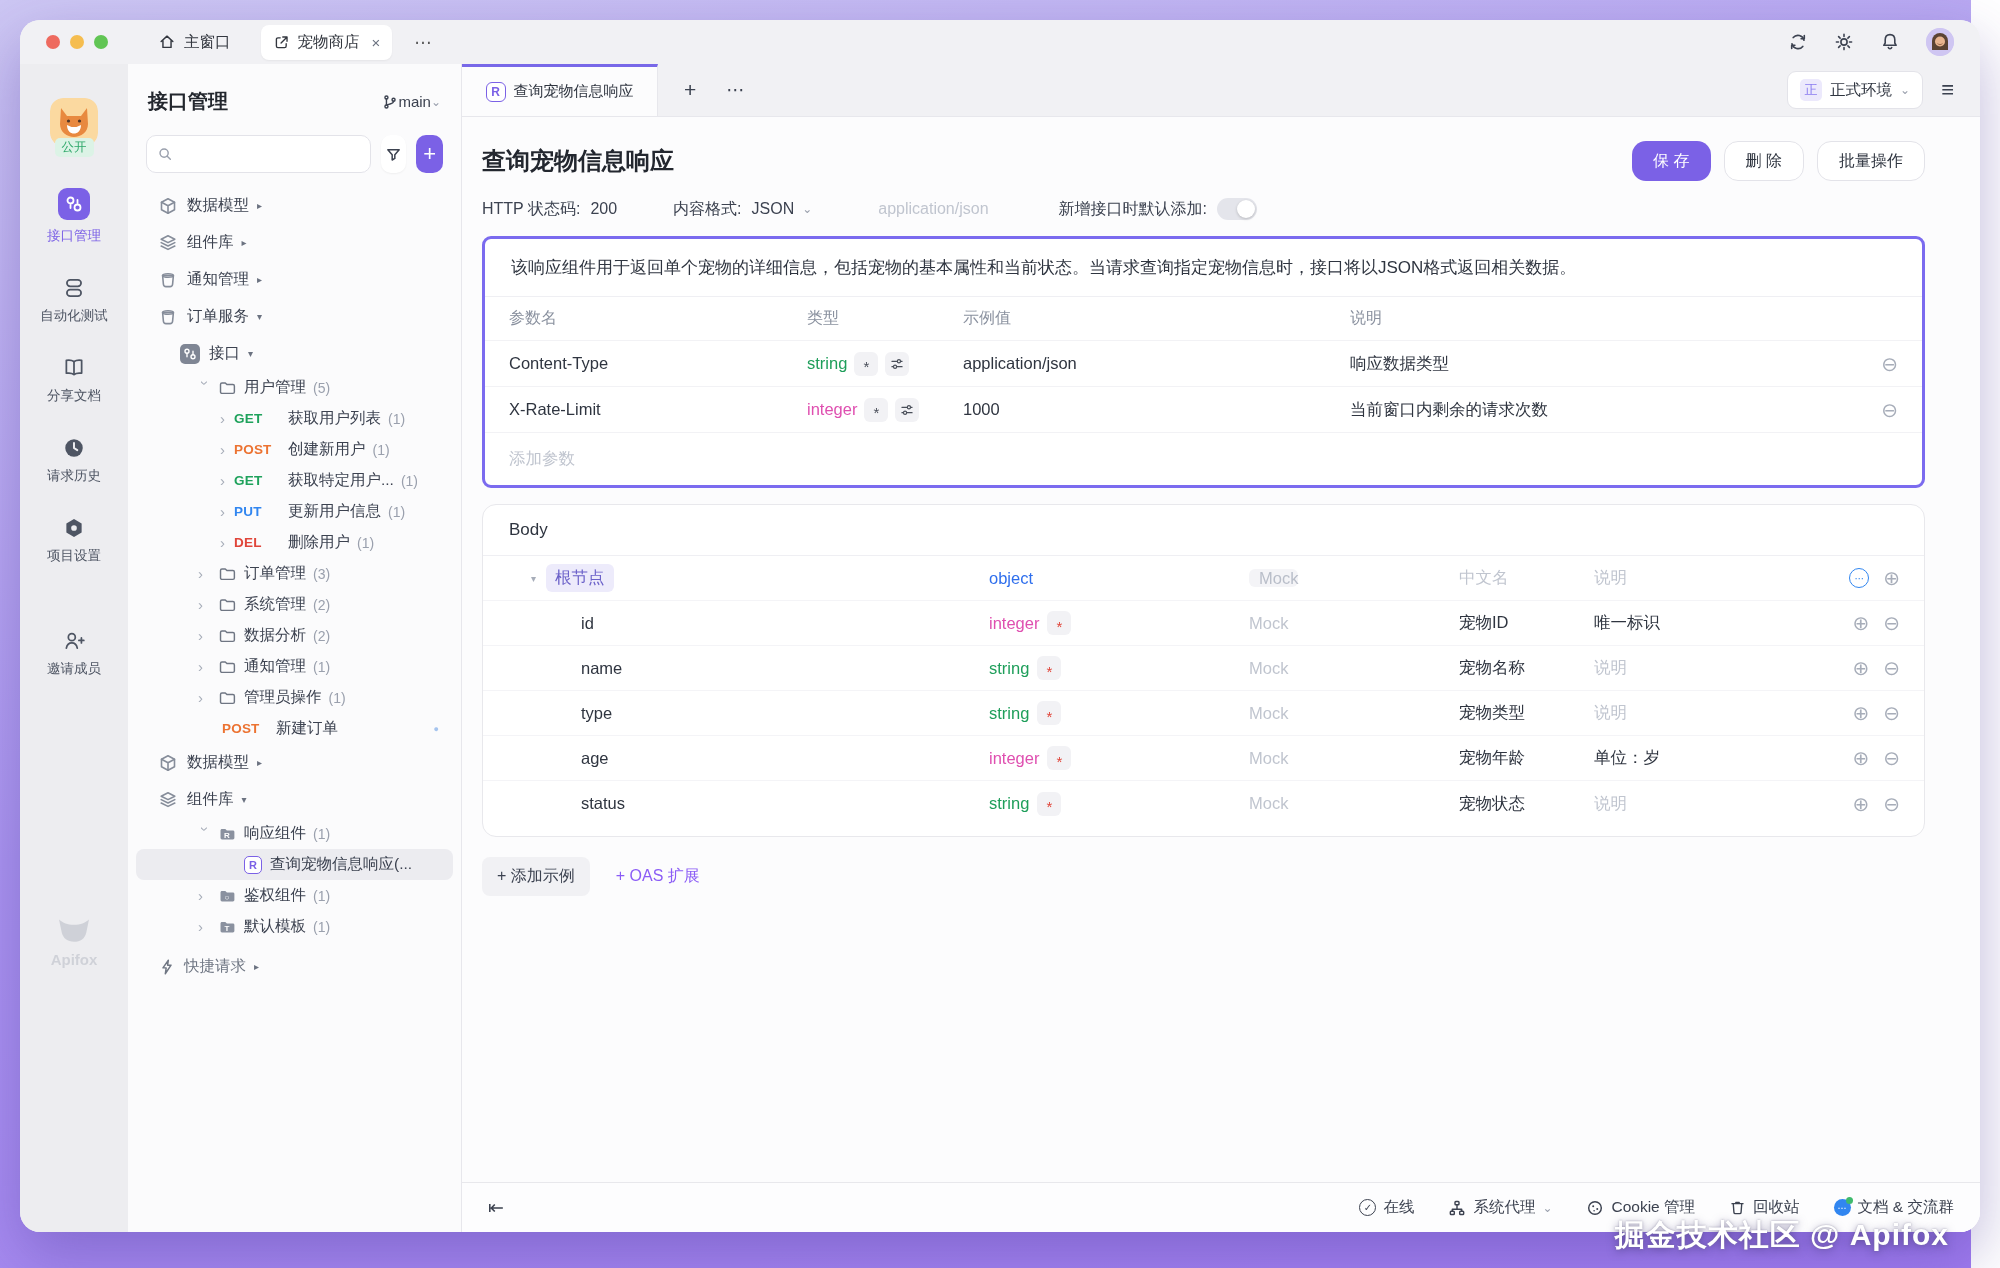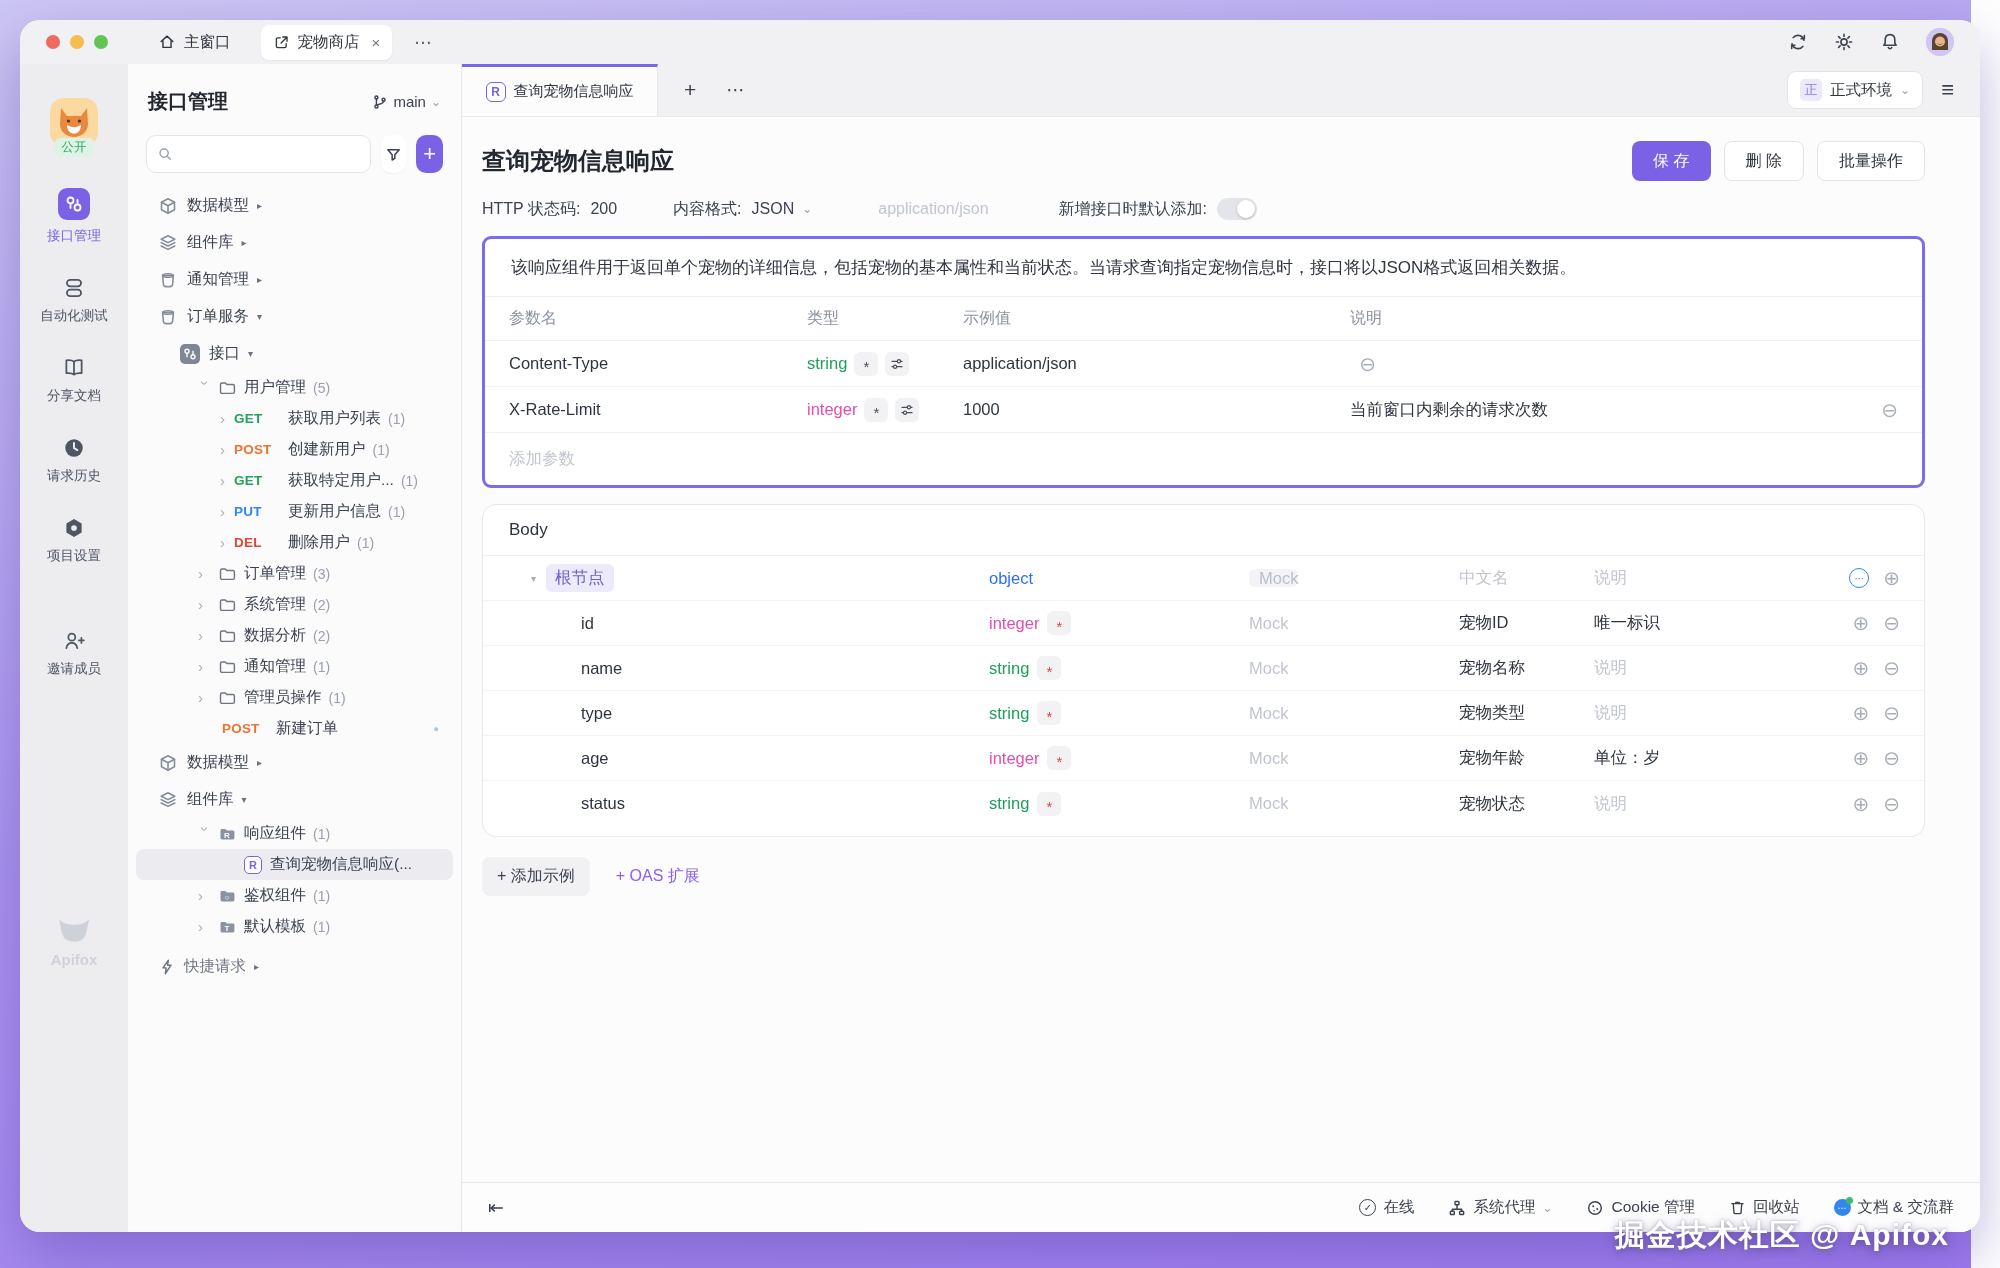--- a/index.html
+++ b/index.html
@@ -26,21 +26,21 @@
 .rail-item{display:flex;flex-direction:column;align-items:center;gap:7px;margin-top:31px;color:#4e5563;font-size:13.5px;cursor:pointer}
 .rail-item.active{color:#7b61e6}
 .rail-ic{width:24px;height:24px;display:flex;align-items:center;justify-content:center}
 .rail-ic.boxed{width:32px;height:32px;background:#7b61e6;border-radius:9px}
 .rail-item.invite{margin-top:64px}
 .rail-brand{position:absolute;bottom:264px;left:0;right:0;display:flex;flex-direction:column;align-items:center;gap:4px;opacity:.35;color:#9aa0ad;font-size:15px;font-weight:bold}
 
 .sidebar{width:334px;background:#fbfbfc;border-right:1px solid #e7e7ec;display:flex;flex-direction:column}
 .sb-head{display:flex;align-items:center;padding:24px 20px 6px}
 .sb-title{font-size:20px;font-weight:bold;color:#23272e}
-.sb-branch{margin-left:auto;display:flex;align-items:center;gap:5px;font-size:15px;color:#3c4250}
+.sb-branch{margin-left:auto;display:flex;align-items:center;font-size:15px;color:#3c4250}
 .chev{color:#9aa0ad;font-size:12px}
 .sb-search{display:flex;align-items:center;gap:10px;padding:14px 18px 10px}
 .search-box{flex:1;height:38px;background:#fff;border:1px solid #e3e3e9;border-radius:10px;display:flex;align-items:center;padding:0 10px;color:#9aa0ad}
 .search-box input{border:0;outline:0;flex:1;font-size:14px;margin-left:6px;background:transparent}
 .btn-filter{width:38px;height:38px;background:#fff;border-radius:10px;display:flex;align-items:center;justify-content:center;color:#3c4250;box-shadow:0 1px 2px rgba(0,0,0,.05)}
 .btn-add{width:40px;height:38px;background:#7b61e6;border-radius:10px;color:#fff;font-size:22px;display:flex;align-items:center;justify-content:center}
 .tree{flex:1;padding-top:4px;overflow:hidden}
 .trow{height:31px;margin:0 8px;display:flex;align-items:center;font-size:15.5px;color:#3c4250;border-radius:8px;cursor:pointer;white-space:nowrap}
 .trow.g{height:37px}
 .pl0{padding-left:22px}.pl1{padding-left:44px}.plf{padding-left:62px}.ple{padding-left:84px}.pln{padding-left:86px}.pls{padding-left:108px}
@@ -66,21 +66,21 @@
 .rb20{width:20px;height:20px;border:1.5px solid #7b61e6;border-radius:6px;color:#7b61e6;font-size:12px;font-weight:bold;display:flex;align-items:center;justify-content:center;background:#fff}
 .tab-plus{margin-left:26px;font-size:21px;color:#3c4250}
 .tab-more{margin-left:30px;font-size:18px;color:#3c4250;letter-spacing:1px}
 .env{margin-left:auto;height:38px;background:#fff;border:1px solid #e3e3e9;border-radius:9px;display:flex;align-items:center;gap:8px;padding:0 12px;font-size:15.5px}
 .env-b{width:22px;height:22px;background:#ece9fc;border-radius:5px;color:#8a7cf0;font-size:13px;display:flex;align-items:center;justify-content:center}
 .menu-btn{margin-left:18px;font-size:22px;color:#3c4250}
 .content{flex:1;padding:0 55px 0 20px;overflow:hidden}
 .title-row{display:flex;align-items:center;margin-top:24px}
 .page-title{font-size:24px;font-weight:bold;color:#23272f}
 .actions{margin-left:auto;display:flex;gap:13px}
-.btn{height:40px;border-radius:8px;display:flex;align-items:center;justify-content:center;font-size:16px;padding:0 21px;cursor:pointer}
+.btn{height:40px;border-radius:14px;display:flex;align-items:center;justify-content:center;font-size:16px;padding:0 21px;cursor:pointer}
 .btn.primary{background:#7b61e6;color:#fff}
 .btn.ghost{background:#fff;border:1px solid #e3e3e9;color:#2f3540}
 .meta{display:flex;align-items:center;margin-top:17px;font-size:16px;color:#3c4250}
 .meta .gap1{margin-left:56px}.meta .gap2{margin-left:66px}.meta .gap3{margin-left:70px}
 .meta b{font-weight:normal;margin-left:10px}
 .mut{color:#c0c5cf}
 .toggle{width:40px;height:22px;border-radius:11px;background:#e4e5eb;position:relative;margin-left:10px;display:inline-block}
 .knob{position:absolute;top:2px;right:2px;width:18px;height:18px;border-radius:50%;background:#fff;box-shadow:0 1px 3px rgba(0,0,0,.2)}
 
 .hl-panel{margin-top:16px;background:#fff;border:3px solid #7b6bef;border-radius:9px;overflow:hidden}
@@ -517,20 +517,21 @@
                   </span>
               <span class="chip">
                     <svg class="s" width="14" height="14" viewBox="0 0 18 18">
                       <path d="M2.5 5.5h13M2.5 12.5h13"></path>
                       <circle cx="11.5" cy="5.5" r="2" fill="#fff"></circle>
                       <circle cx="6.5" cy="12.5" r="2" fill="#fff"></circle>
                     </svg>
                   </span>
             </span>
             <span class="hc3">application/json</span>
+            <span class="hc4">响应数据类型</span>
             <span class="hc5 icg">⊖</span>
           </div>
           <div class="h-row">
             <span class="hc1">X-Rate-Limit</span>
             <span class="hc2">
               <span class="t-int">integer</span>
               <span class="chip">
                     <span class="ast">*</span>
                   </span>
               <span class="chip">

